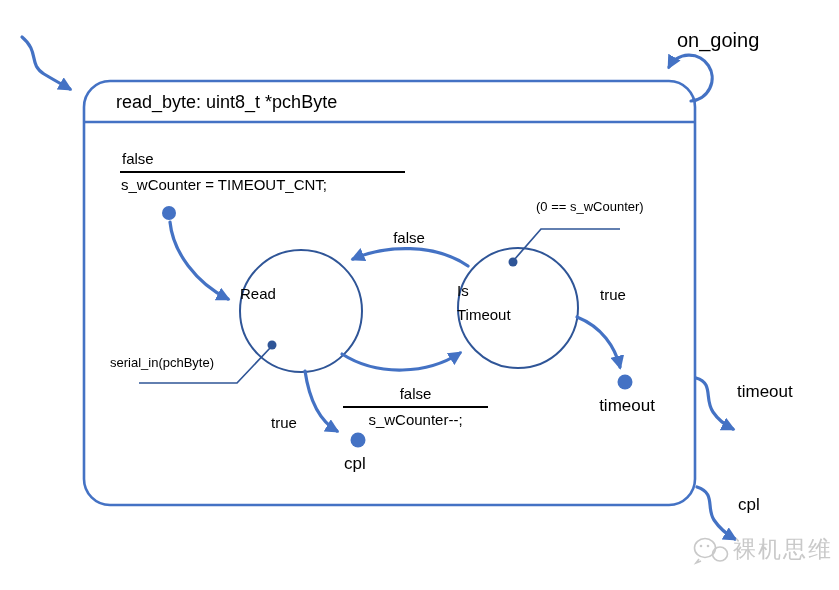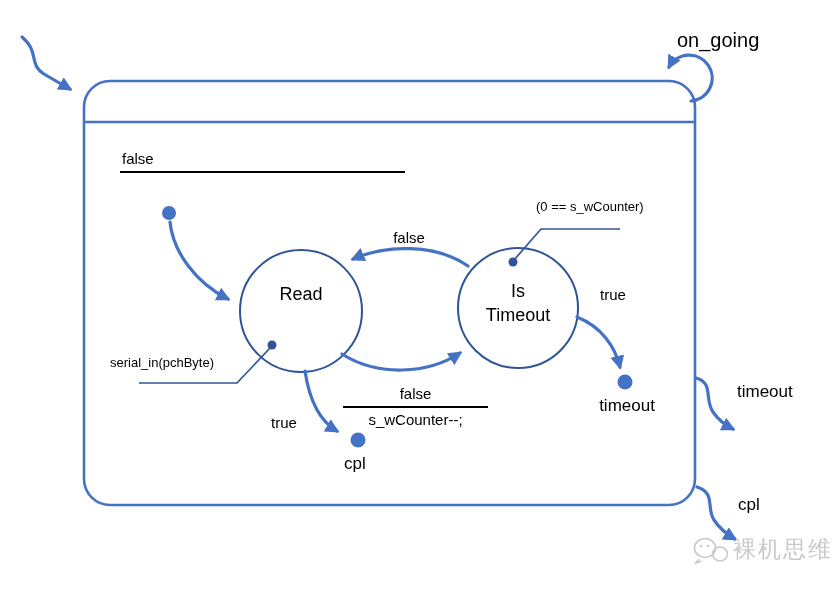--- a/index.html
+++ b/index.html
@@ -24,21 +24,21 @@
   .canvas > svg{position:absolute;left:0;top:0;}
   .label{
     position:absolute;
     color:var(--text-black);
     white-space:nowrap;
     line-height:1.2;
   }
   .centered{text-align:center;}
   .t-title{font-size:18px;}
   .t-code{font-size:15px;}
-  .t-state{font-size:18px;line-height:24px;text-align:center;}
+  .t-state{font-size:15px;line-height:24px;text-align:left;}
   .t-guard{font-size:15px;}
   .t-term{font-size:17px;}
   .t-callout{font-size:13px;}
   .t-exit{font-size:17px;}
   .t-event{font-size:20px;}
   .t-wm{
     font-size:23px;
     color:var(--watermark-gray);
     letter-spacing:2px;
     text-shadow:0 1px 0 #ffffff;
@@ -96,22 +96,24 @@
 
     <g>
       <ellipse class="wm" cx="705" cy="548" rx="10.5" ry="9.5"></ellipse>
       <ellipse class="wm" cx="720" cy="554" rx="7.5" ry="7"></ellipse>
       <circle class="wm-dot" cx="701" cy="546" r="1.3"></circle>
       <circle class="wm-dot" cx="708" cy="546" r="1.3"></circle>
       <path class="wm" d="M699,559 l-3,4 l5,-2"></path>
     </g>
   </svg>
 
+  <div class="label t-title" style="left:116px;top:92px;">read_byte: uint8_t *pchByte</div>
 
   <div class="label t-guard" style="left:122px;top:150px;">false</div>
+  <div class="label t-code" style="left:121px;top:176px;">s_wCounter = TIMEOUT_CNT;</div>
 
   <div class="label t-state" style="left:240px;top:282px;width:122px;">
     <div>Read</div>
   </div>
   <div class="label t-state" style="left:457px;top:279px;width:122px;">
     <div>Is</div>
     <div>Timeout</div>
   </div>
 
   <div class="label t-guard centered" style="left:359px;top:229px;width:100px;">false</div>

